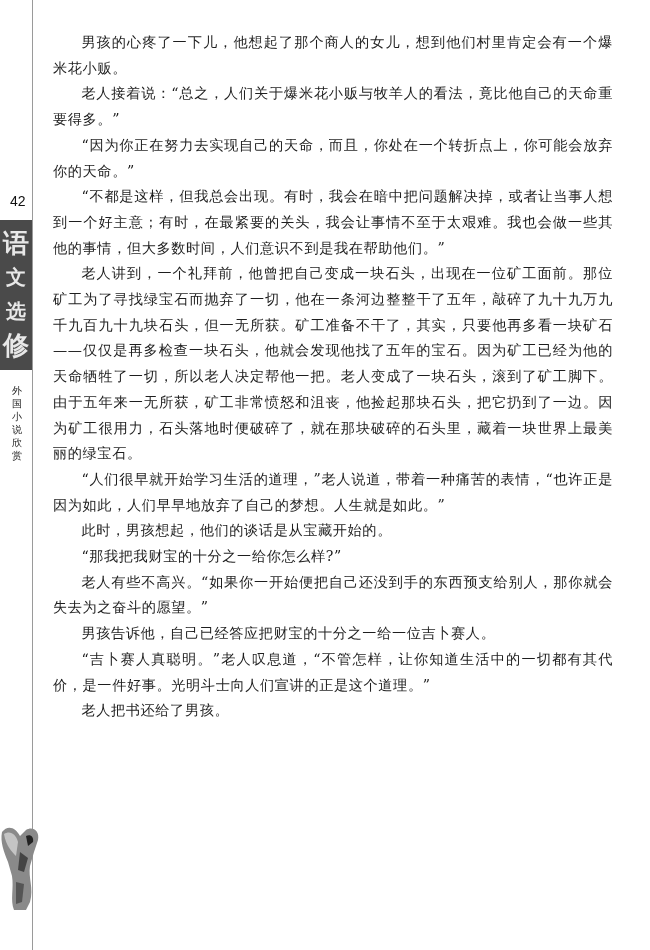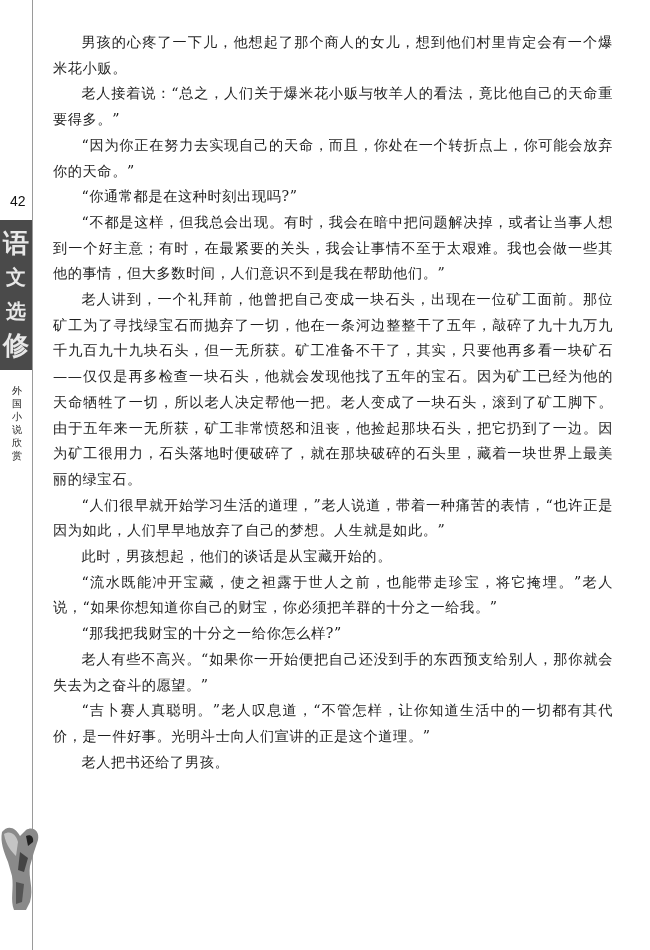--- a/index.html
+++ b/index.html
@@ -63,24 +63,23 @@
   <path d="M4 12 C10 8, 16 12, 18 20 L16 34 C12 30, 6 24, 4 12 Z" fill="#c4c4c4"></path>
   <path d="M26 14 C30 12, 34 14, 33 20 L28 24 Z" fill="#222"></path>
   <path d="M20 30 L28 36 L24 50 L18 48 Z" fill="#444"></path>
   <path d="M16 60 L24 62 L22 80 L16 82 Z" fill="#555"></path>
 </svg>
 
 <div class="content">
   <p>男孩的心疼了一下儿，他想起了那个商人的女儿，想到他们村里肯定会有一个爆米花小贩。</p>
   <p>老人接着说：“总之，人们关于爆米花小贩与牧羊人的看法，竟比他自己的天命重要得多。”</p>
   <p>“因为你正在努力去实现自己的天命，而且，你处在一个转折点上，你可能会放弃你的天命。”</p>
-  <p>“你通常都是在这种时刻出现吗?”</p>
   <p>“不都是这样，但我总会出现。有时，我会在暗中把问题解决掉，或者让当事人想到一个好主意；有时，在最紧要的关头，我会让事情不至于太艰难。我也会做一些其他的事情，但大多数时间，人们意识不到是我在帮助他们。”</p>
   <p>老人讲到，一个礼拜前，他曾把自己变成一块石头，出现在一位矿工面前。那位矿工为了寻找绿宝石而抛弃了一切，他在一条河边整整干了五年，敲碎了九十九万九千九百九十九块石头，但一无所获。矿工准备不干了，其实，只要他再多看一块矿石——仅仅是再多检查一块石头，他就会发现他找了五年的宝石。因为矿工已经为他的天命牺牲了一切，所以老人决定帮他一把。老人变成了一块石头，滚到了矿工脚下。由于五年来一无所获，矿工非常愤怒和沮丧，他捡起那块石头，把它扔到了一边。因为矿工很用力，石头落地时便破碎了，就在那块破碎的石头里，藏着一块世界上最美丽的绿宝石。</p>
   <p>“人们很早就开始学习生活的道理，”老人说道，带着一种痛苦的表情，“也许正是因为如此，人们早早地放弃了自己的梦想。人生就是如此。”</p>
   <p>此时，男孩想起，他们的谈话是从宝藏开始的。</p>
-  <p>“流水既能冲开宝藏，使之袒露于世人之前，也能带走珍宝，将它掩埋。”老人说，“如果你想知道你自己的财宝，你必须把羊群的十分之一给我。”</p>
   <p>“那我把我财宝的十分之一给你怎么样?”</p>
   <p>老人有些不高兴。“如果你一开始便把自己还没到手的东西预支给别人，那你就会失去为之奋斗的愿望。”</p>
+  <p>男孩告诉他，自己已经答应把财宝的十分之一给一位吉卜赛人。</p>
   <p>“吉卜赛人真聪明。”老人叹息道，“不管怎样，让你知道生活中的一切都有其代价，是一件好事。光明斗士向人们宣讲的正是这个道理。”</p>
   <p>老人把书还给了男孩。</p>
 
 </div>
 
 </body></html>

